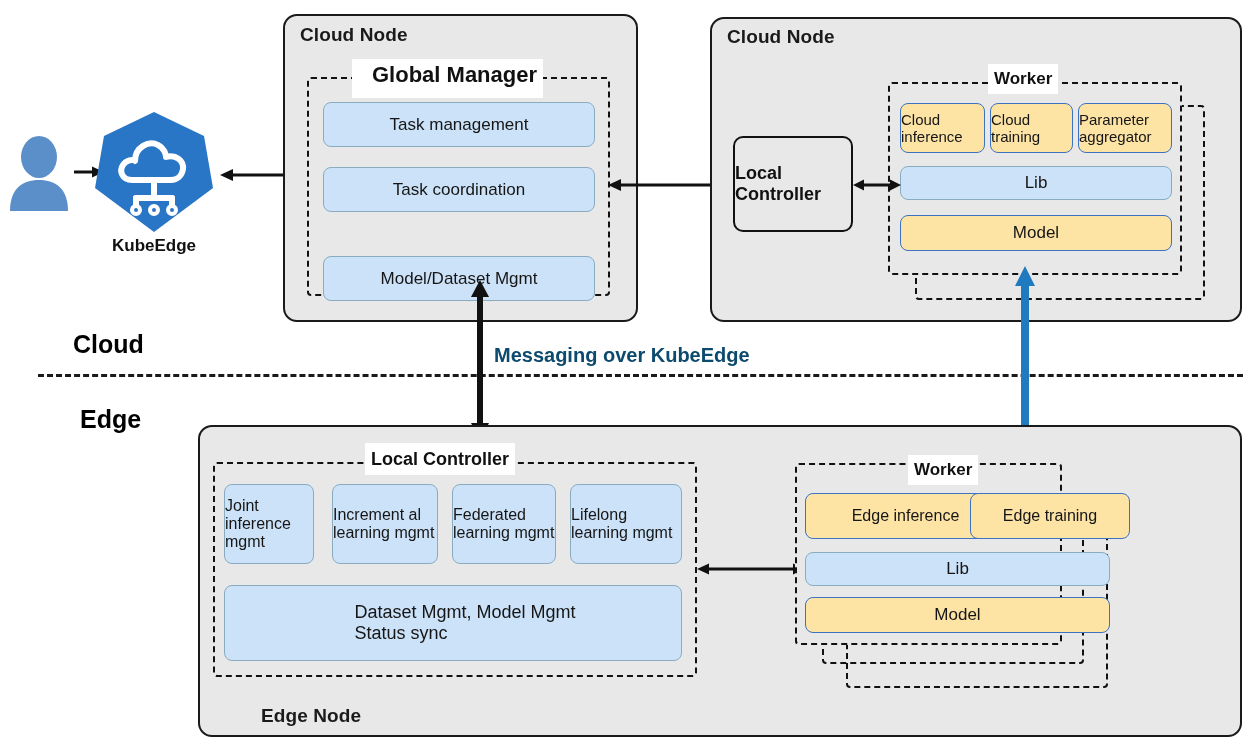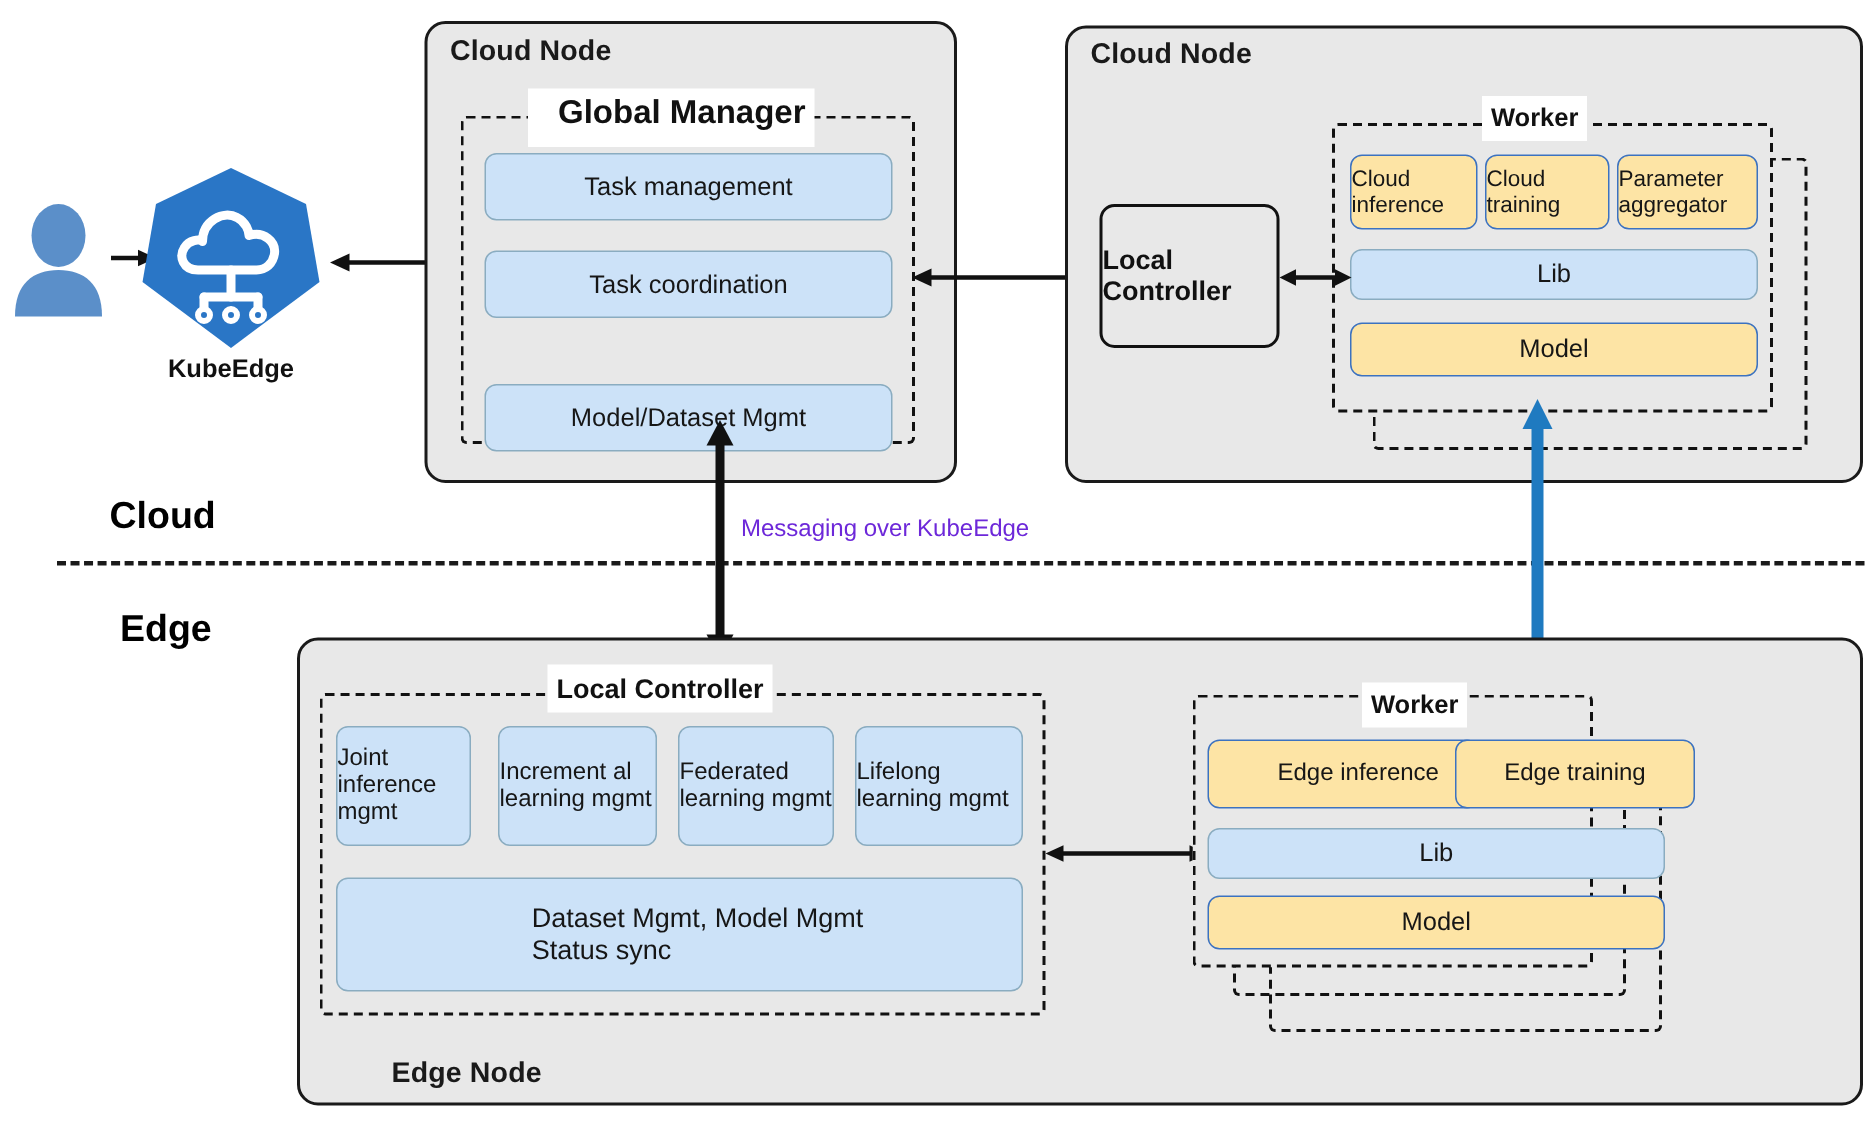--- a/index.html
+++ b/index.html
@@ -84,23 +84,24 @@
   .section-label{
     font-weight:bold;
     font-size:25px;
     color:#000;
   }
   .divider{
     border-top:3px dashed #1a1a1a;
     height:0;
   }
   .msg-label{
-    font-size:16px;
-    color:#6d28d9;
+    font-size:20px;
+    color:#0c4a6e;
     white-space:nowrap;
+    font-weight:bold;
   }
 
   
   .ke-label{
     font-weight:bold;
     font-size:17px;
     color:#111;
     text-align:center;
     width:100%;
   }

